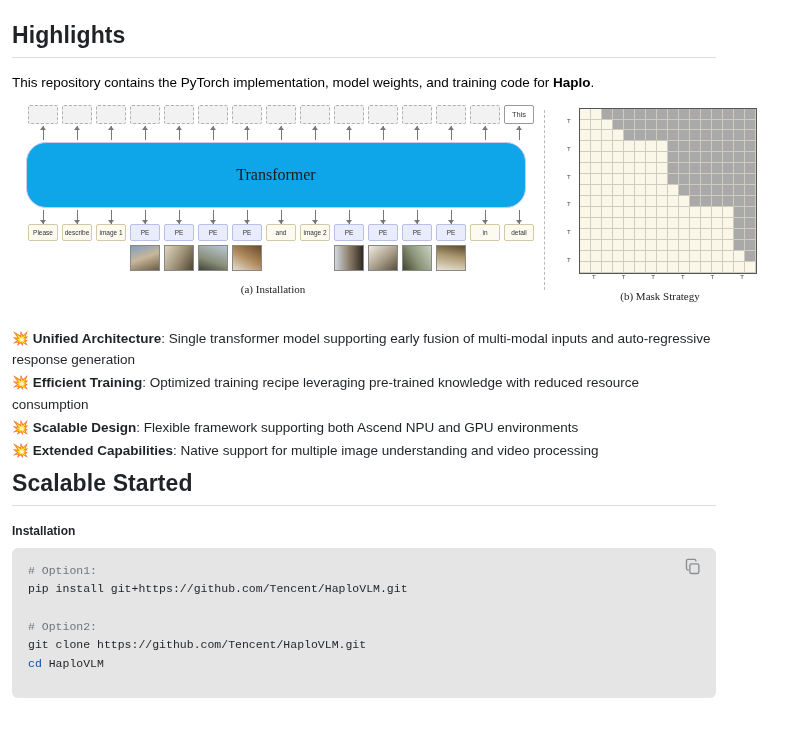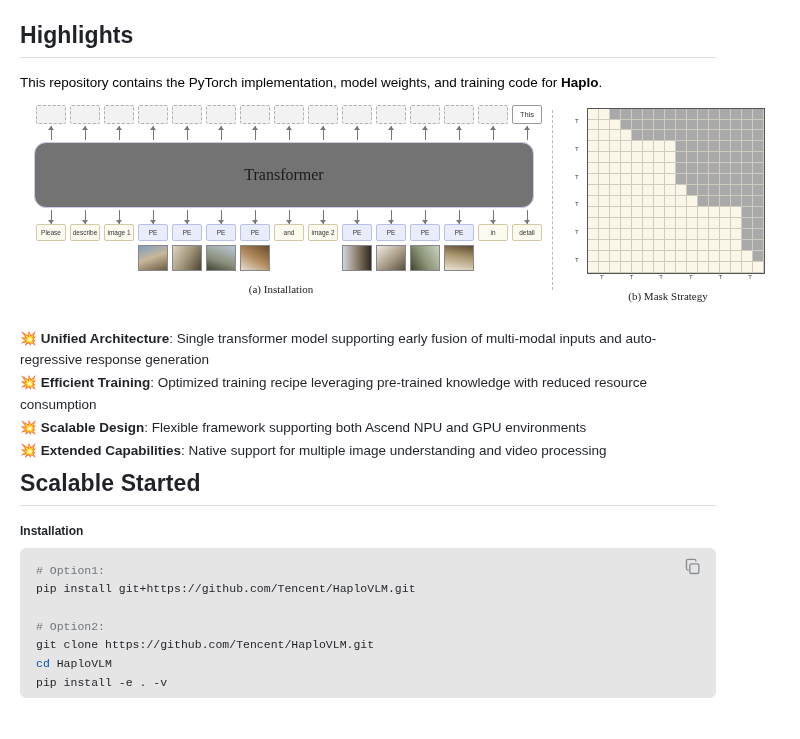--- a/index.html
+++ b/index.html
@@ -7,21 +7,21 @@
     margin: 0; padding: 0;
     width: 800px; height: 739px;
     background: #ffffff;
     font-family: "Liberation Sans", sans-serif;
     color: #1f2328;
     overflow: hidden;
   }
   .page {
     width: 744px;
     height: 739px;
-    padding: 14px 28px 0 20px;
+    padding: 14px 28px 0 12px;
     position: relative;
   }
   h1.section-title {
     font-size: 23px;
     font-weight: 600;
     margin: 8px 0 6px 0;
     padding-bottom: 8px;
     border-bottom: 1px solid #d8dee4;
     letter-spacing: .1px;
   }
@@ -90,23 +90,23 @@
   .arrow-up::after {
     content: ""; position: absolute; left: 50%; top: 0;
     transform: translateX(-50%);
     border-left: 3px solid transparent;
     border-right: 3px solid transparent;
     border-bottom: 4px solid #777;
   }
   .transformer {
     margin: 2px 8px 0 14px;
     height: 66px;
-    background: #737373;
+    background: #0ea5e9;
     border: 1px solid #cfcbe9;
-    border-radius: 12px;
+    border-radius: 20px;
     display: flex; align-items: center; justify-content: center;
     font-family: "Liberation Serif", serif;
     font-size: 16px;
     color: #1a1a1a;
   }
   .arrows-down {
     display: flex; gap: 4px; padding-left: 16px; height: 14px; margin-top: 2px;
   }
   .arrow-dn { width: 31px; height: 14px; position: relative; }
   .arrow-dn::before {
@@ -613,16 +613,15 @@
         <rect x="5.2" y="5.2" width="8" height="8.6" rx="1.4"></rect>
         <path d="M10.6 3.2 V2.6 A1.4 1.4 0 0 0 9.2 1.2 H3.6 A1.4 1.4 0 0 0 2.2 2.6 V9.2 A1.4 1.4 0 0 0 3.6 10.6 H4.2"></path>
       </svg>
     </span>
     <div class="code-line cmt"># Option1:</div>
     <div class="code-line">pip install git+https://github.com/Tencent/HaploVLM.git</div>
     <div class="code-line">&nbsp;</div>
     <div class="code-line cmt"># Option2:</div>
     <div class="code-line">git clone https://github.com/Tencent/HaploVLM.git</div>
     <div class="code-line"><span class="kw">cd</span><span> HaploVLM</span></div>
-    <div class="code-line">pip install -e . -v</div>
   </div>
 
 </div>
 
 </body></html>

